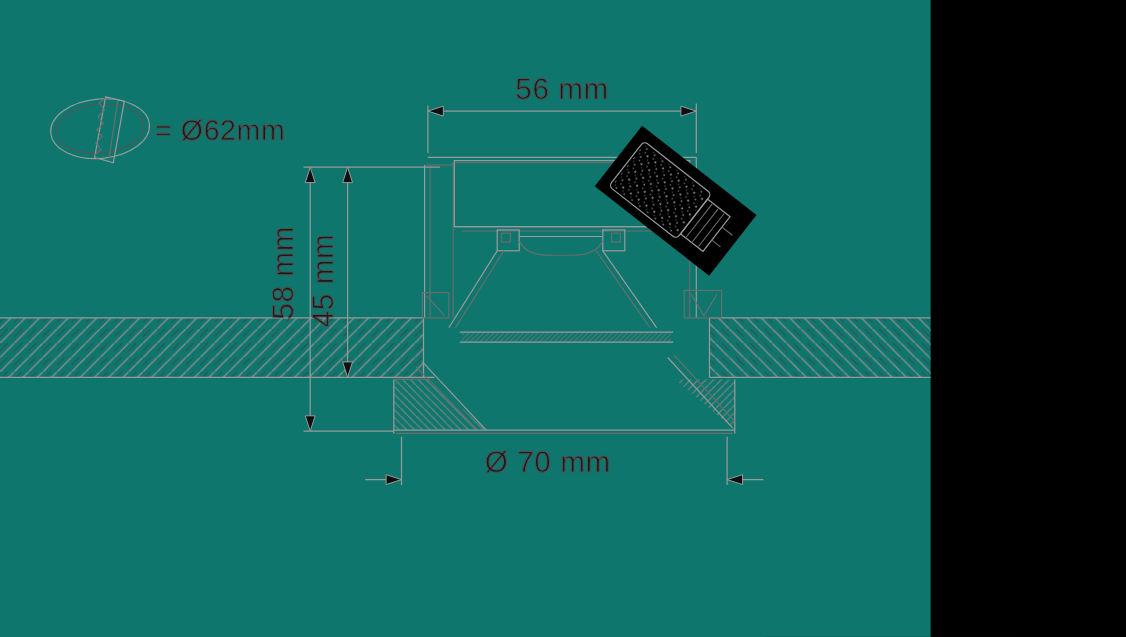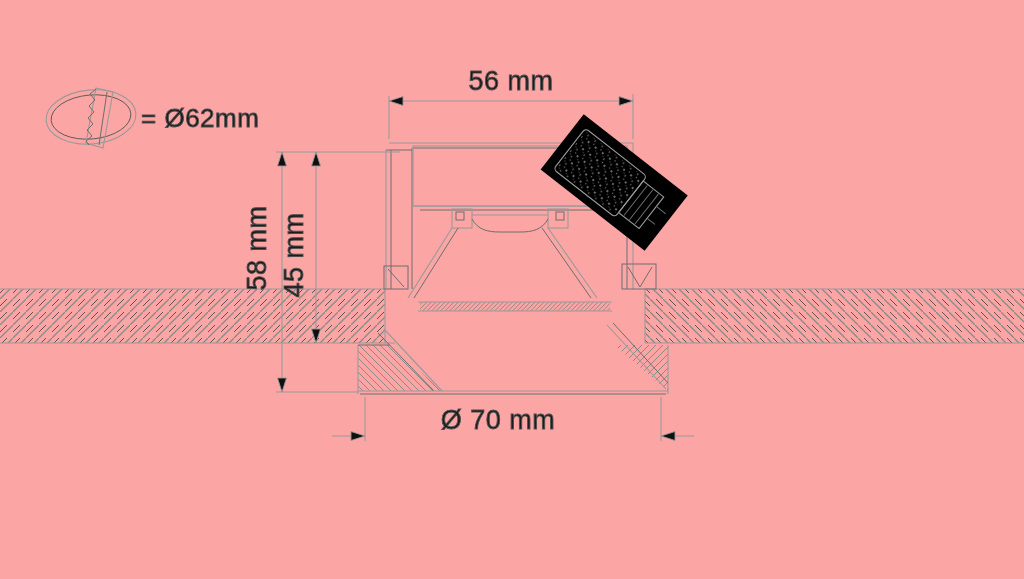--- a/index.html
+++ b/index.html
@@ -1,16 +1,16 @@
 <!DOCTYPE html>
 <html><head>
 <meta charset="utf-8">
 <style>
   html,body{margin:0;padding:0;background:#000;}
-  .canvas{position:relative;width:1024px;height:579px;background:#fca5a5;overflow:hidden;}
+  .canvas{position:relative;width:846px;height:579px;background:#0f766e;overflow:hidden;}
   svg{position:absolute;left:0;top:0;}
   
   .s  {stroke:#9a9a9a;stroke-width:1.1;fill:none;}
   .s2 {stroke:#6e6e6e;stroke-width:1;fill:none;}
   .s3 {stroke:#555555;stroke-width:0.9;fill:none;}
   .arrow{fill:#101010;stroke:#9a9a9a;stroke-width:0.9;}
   .txt{font-family:"Liberation Sans","DejaVu Sans",sans-serif;
        font-size:27px;letter-spacing:0.5px;
        fill:#1b1b1b;stroke:#4f4f4f;stroke-width:0.9px;}
   .txt-small{font-size:26px;}

